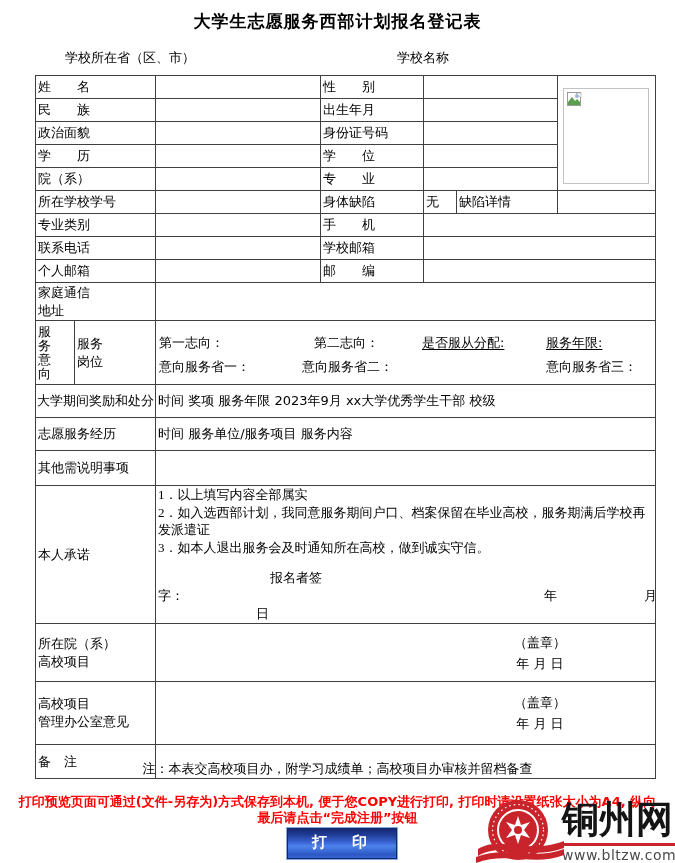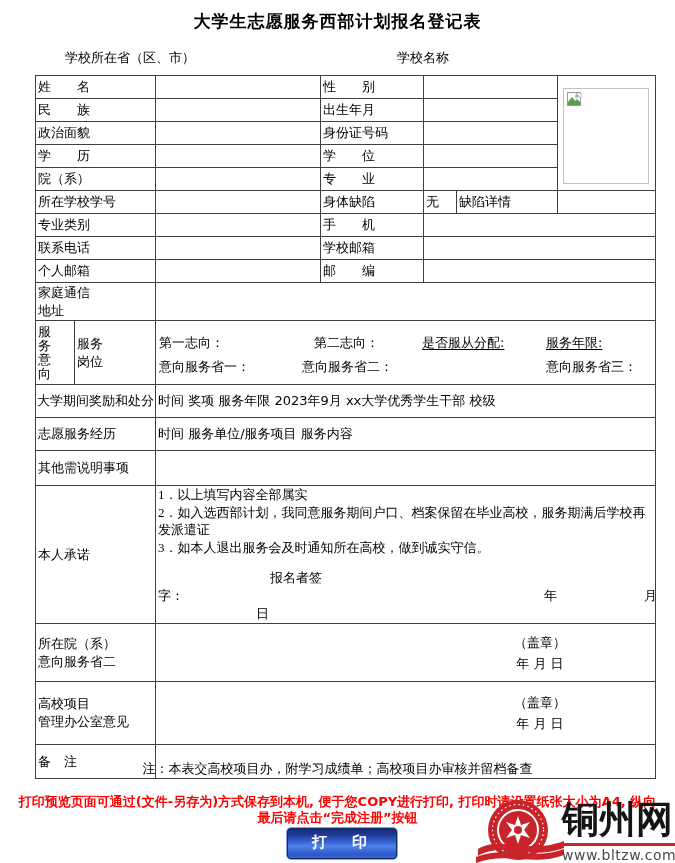--- a/index.html
+++ b/index.html
@@ -45,21 +45,21 @@
   .sign2 .mo{position:absolute;left:486px;top:0;}
   .sign3{padding-left:98px;font-size:13px;}
 
   .stampblock{margin-left:342px;width:80px;text-align:center;font-size:13px;line-height:21px;}
 
   .note-line{position:absolute;top:760px;left:0;width:675px;text-align:center;font-size:13px;}
   .warnings{position:absolute;top:794px;left:0;width:675px;text-align:center;
             color:#ff0000;font-size:13px;font-weight:bold;line-height:16px;}
 
   .print-btn{position:absolute;left:286px;top:827px;width:110px;height:31px;
-             border-radius:5px;border:1px solid #8aa6df;
+             border-radius:0;border:1px solid #8aa6df;
              background:linear-gradient(180deg,#16266f 0%,#1f3b96 22%,#3c68d8 48%,#4f83ec 58%,#2c57c4 86%,#3d6cd8 100%);
              box-shadow:inset 0 0 0 1px #0a2a6b;
              color:#fff;font-size:15px;font-weight:bold;letter-spacing:5px;
              text-align:center;line-height:29px;cursor:pointer;z-index:4;
              font-family:"DejaVu Sans","Liberation Sans",sans-serif;}
 
   .logo{position:absolute;left:478px;top:796px;width:197px;height:67px;z-index:5;}
   .emblem{position:absolute;left:9px;top:3px;}
   .ribbon{position:absolute;left:-2px;top:41px;}
   .logo-text{position:absolute;left:84px;top:4px;width:113px;}
@@ -205,21 +205,21 @@
           <span class="sfx">字：</span>
           <span class="yr">年</span>
           <span class="mo">月</span>
         </div>
         <div class="sign3">日</div>
       </td>
     </tr>
 
     <tr class="h58">
       <td class="lab prelines" colspan="2">所在院（系）
-意向服务省二</td>
+高校项目</td>
       <td colspan="5">
         <div class="stampblock">
           <div>（盖章）</div>
           <div>年 月 日</div>
         </div>
       </td>
     </tr>
     <tr class="h63">
       <td class="lab prelines" colspan="2">高校项目
 管理办公室意见</td>

